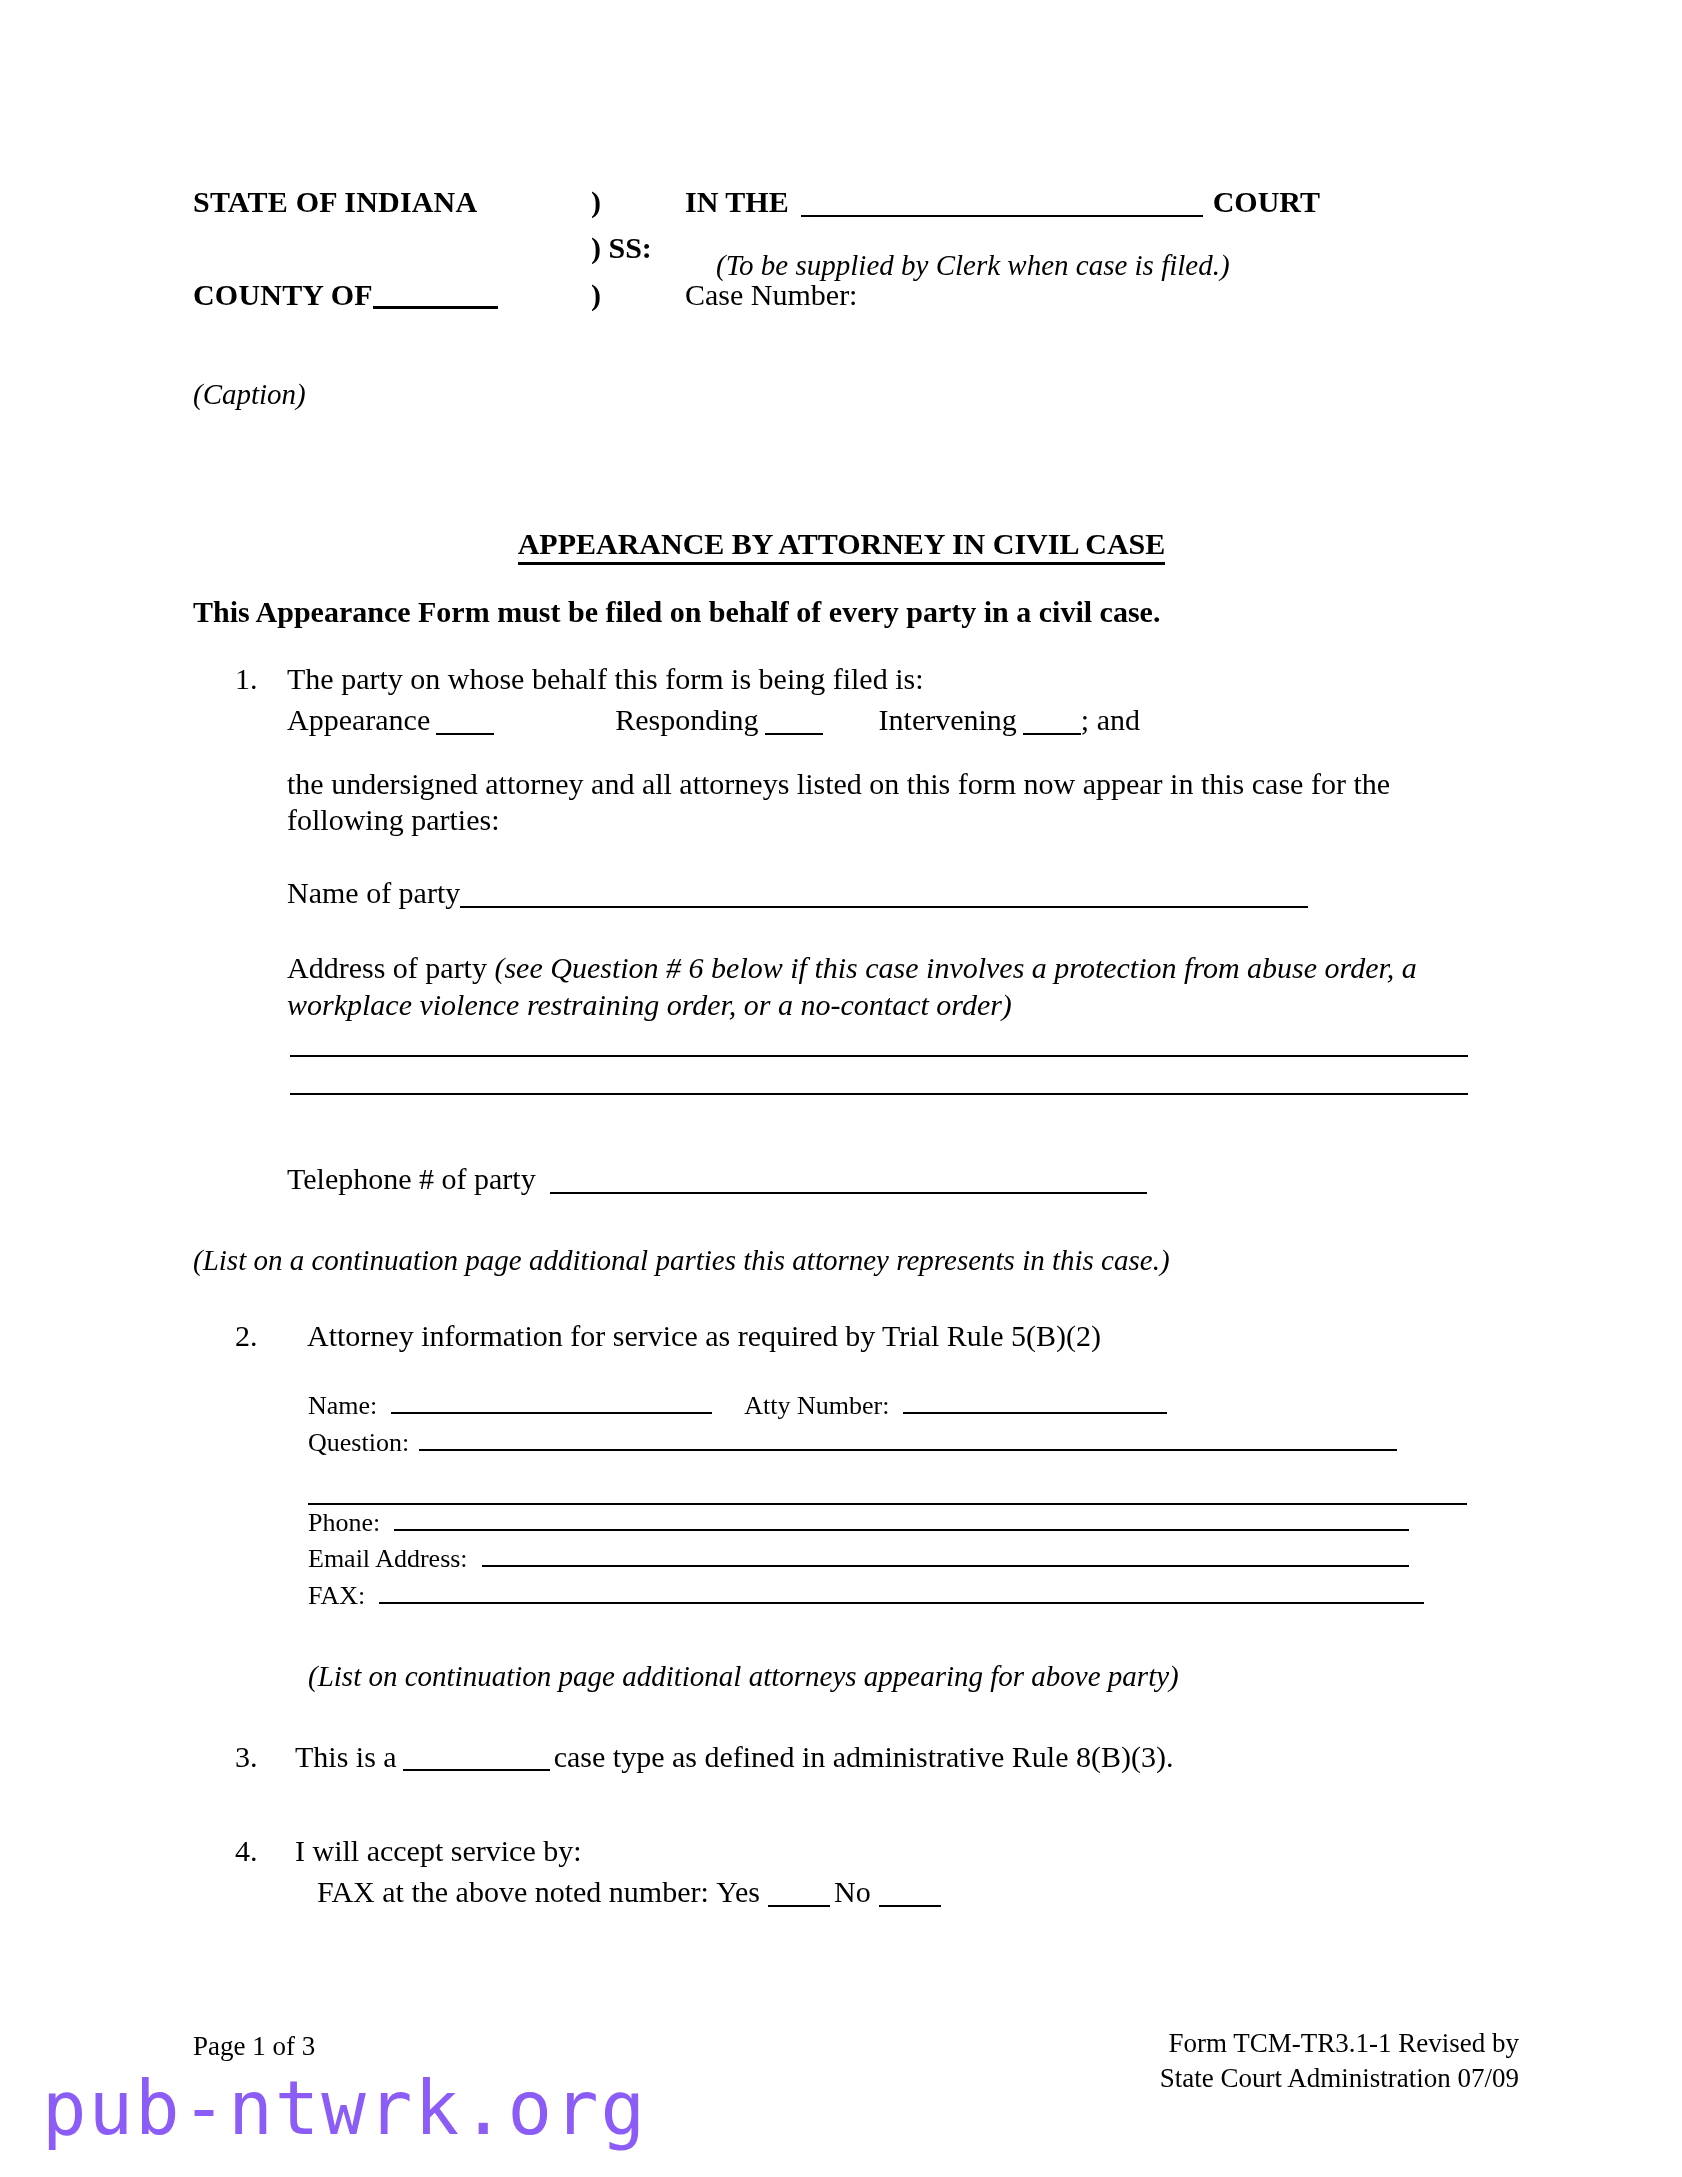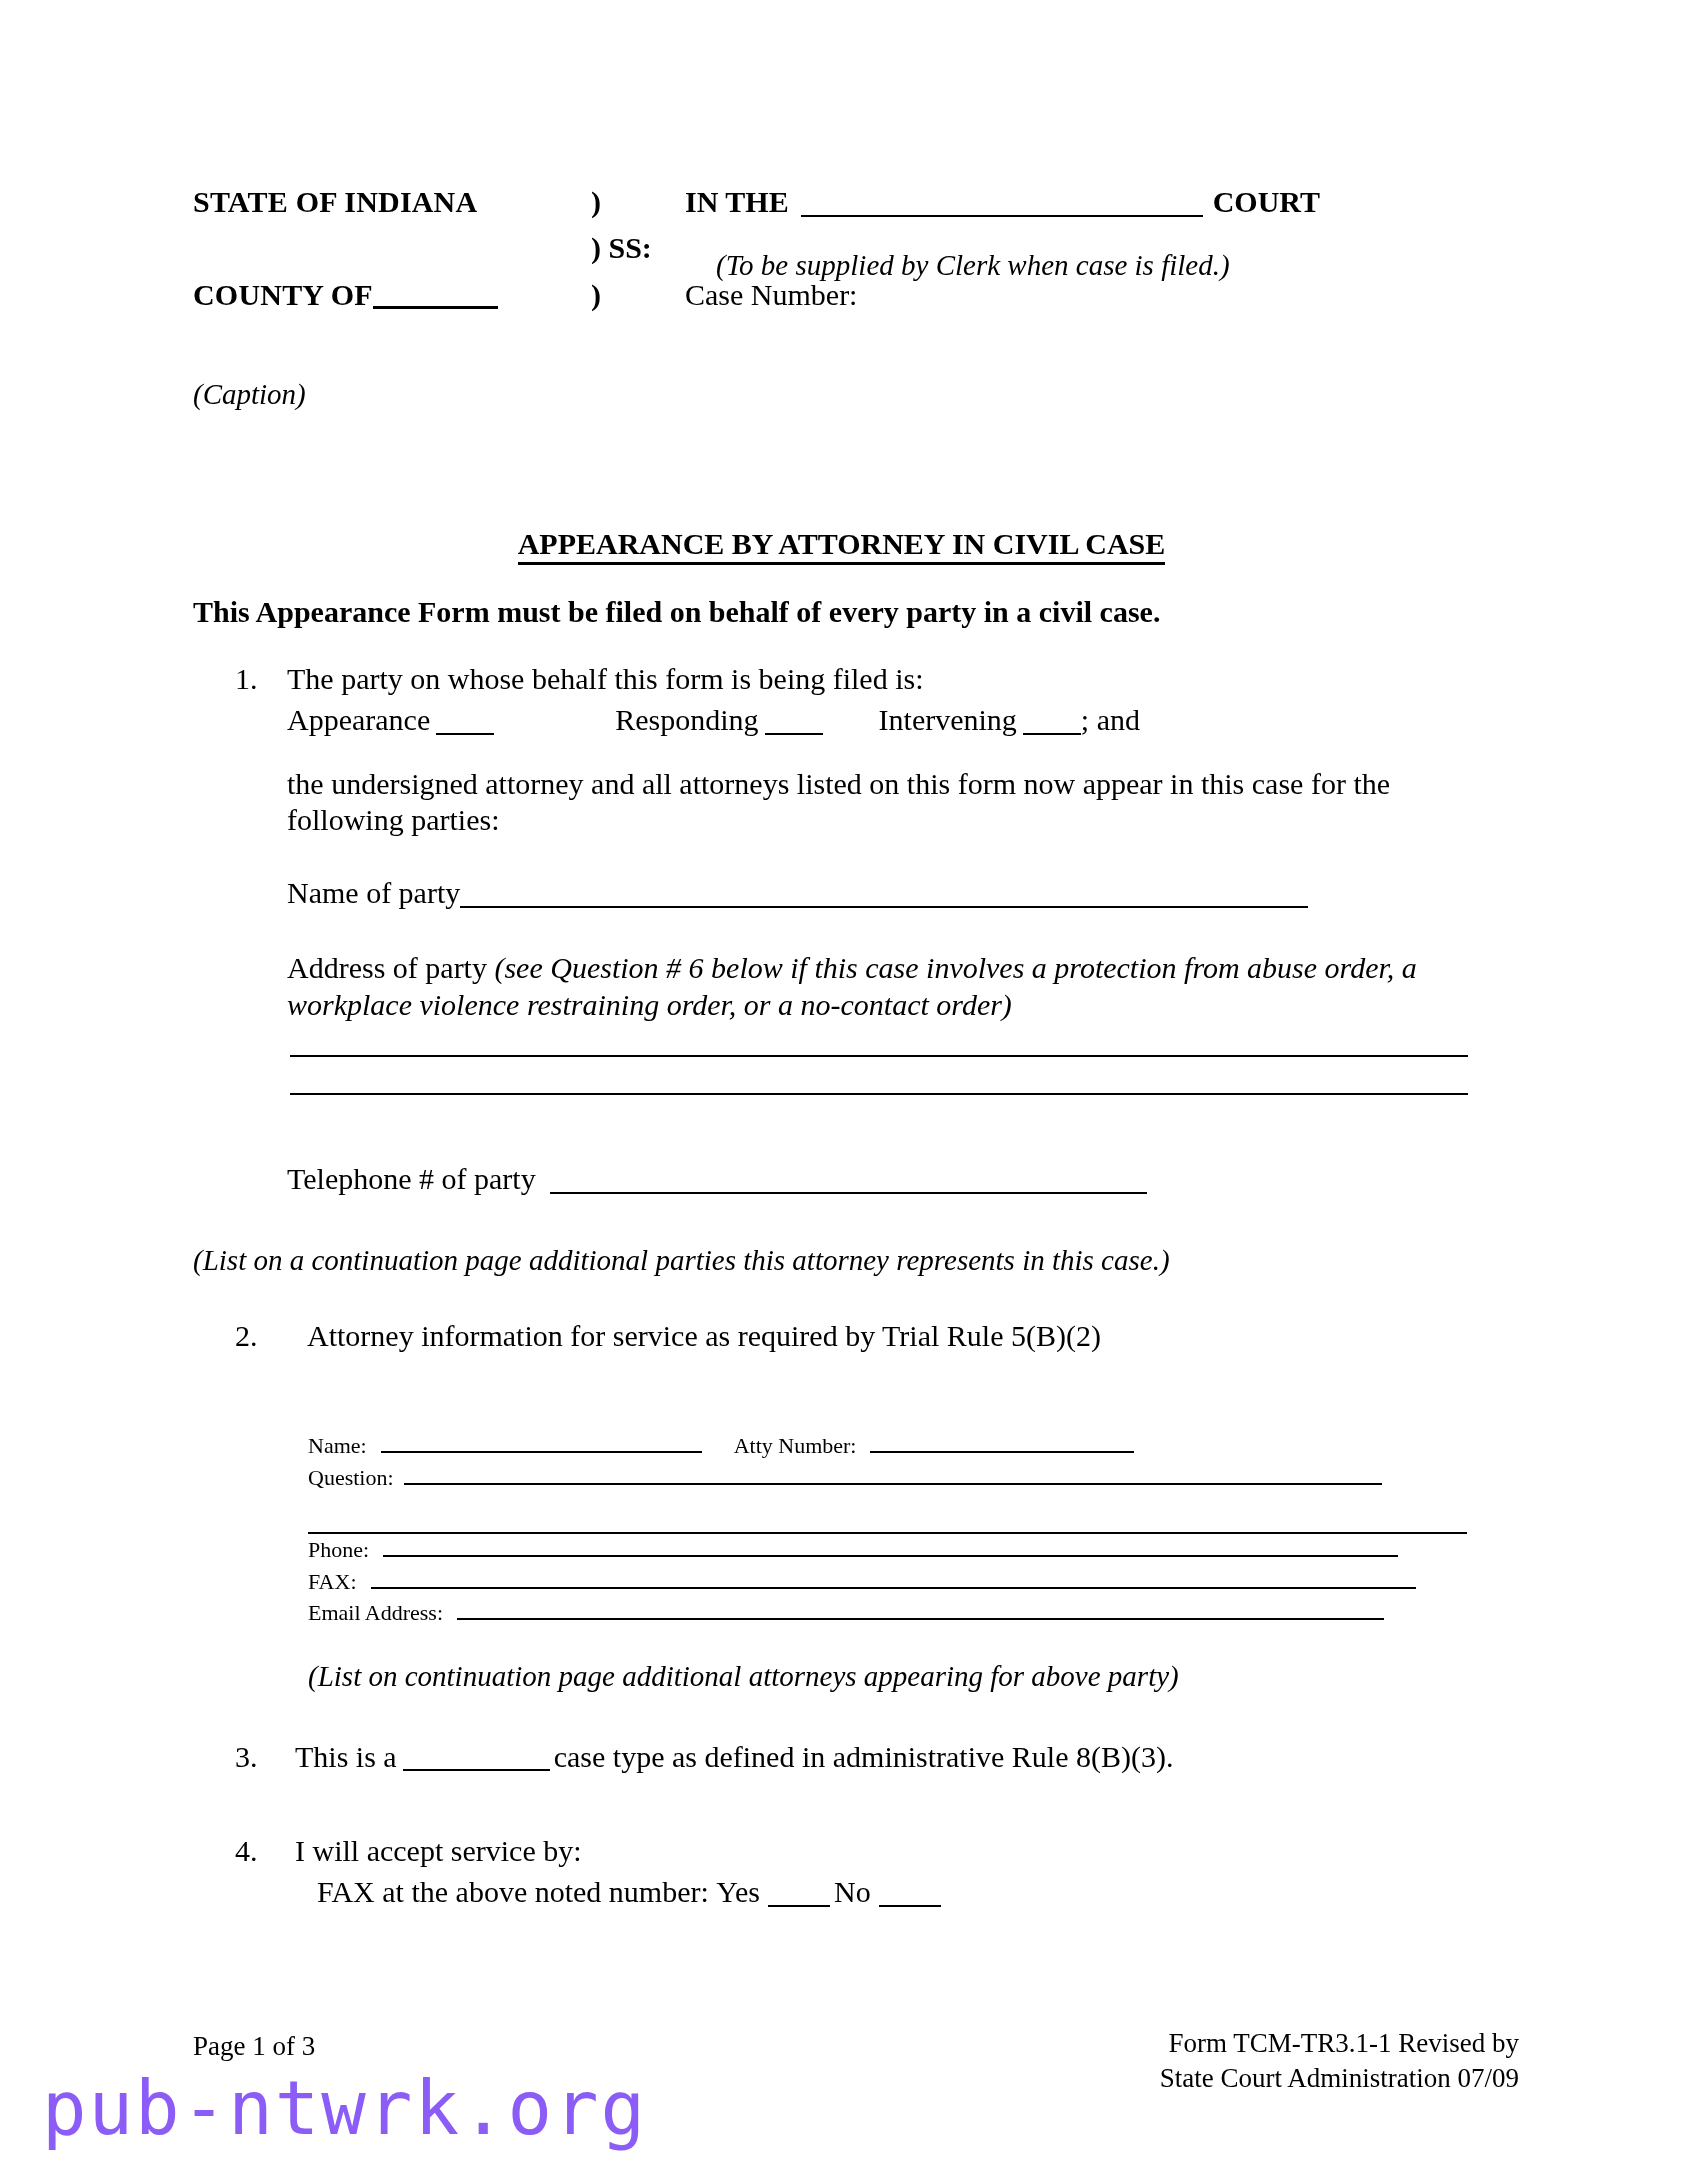--- a/index.html
+++ b/index.html
@@ -225,23 +225,23 @@
     font-style: italic;
   }
 
   
   #item2 { left: 235px; top: 1318px; width: 1294px; }
   #item2 .body { margin-left: 72px; }
 
   .atty-fields {
     position: absolute;
     left: 308px;
-    top: 1431px;
+    top: 1389px;
     width: 1174px;
-    font-size: 22px;
+    font-size: 26px;
   }
   .af-row {
     display: flex;
     align-items: baseline;
     white-space: nowrap;
     margin-bottom: 4px;
   }
   .af-row .lbl { flex: none; }
   .af-row .ln {
     border-bottom: 2px solid #000;
@@ -409,26 +409,26 @@
       <span class="ln ln-address"></span>
     </div>
     <div class="af-row addr-row2">
       <span class="ln ln-address2"></span>
     </div>
     <div class="af-row">
       <span class="lbl">Phone:</span>
       <span class="ln ln-phone"></span>
     </div>
     <div class="af-row">
+      <span class="lbl">Email Address:</span>
+      <span class="ln ln-email"></span>
+    </div>
+    <div class="af-row">
       <span class="lbl">FAX:</span>
       <span class="ln ln-fax"></span>
-    </div>
-    <div class="af-row">
-      <span class="lbl">Email Address:</span>
-      <span class="ln ln-email"></span>
     </div>
   </div>
 
   <div class="note-continuation-attys i">(List on continuation page additional attorneys appearing for above party)</div>
 
   <div class="item" id="item3">
     <span class="num">3.</span>
     <div class="body">
       <span>This is a</span><span class="rule-case"></span><span>case type as defined in administrative Rule 8(B)(3).</span>
     </div>

